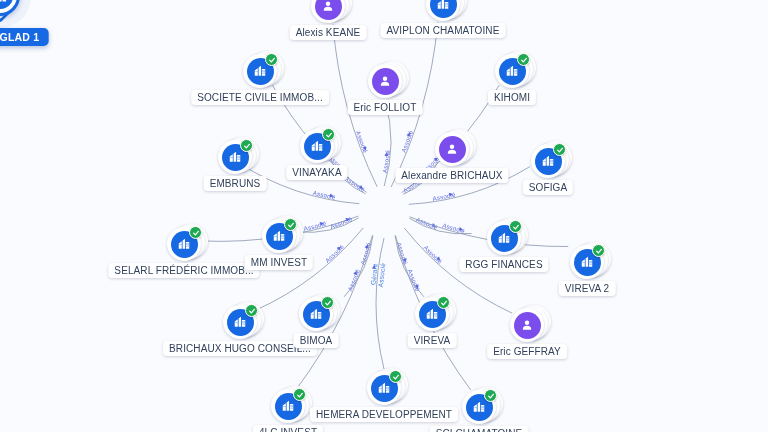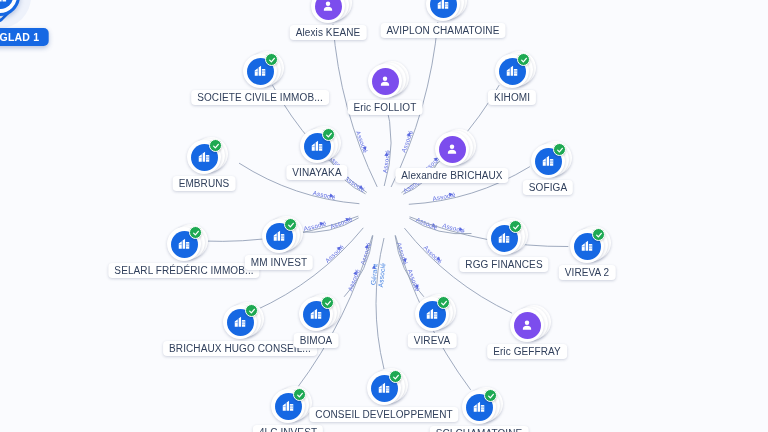--- a/index.html
+++ b/index.html
@@ -276,21 +276,21 @@
   </svg>
         </div>
         <div class="check">
           <svg width="8" height="8" viewBox="0 0 24 24" aria-hidden="true">
     <path fill="none" stroke="#ffffff" stroke-width="3.8" stroke-linecap="round" stroke-linejoin="round" d="M5 12.5L10 17.5L19 7"></path>
   </svg>
         </div>
       </div>
       <div class="label">KIHOMI</div>
     </div>
-    <div class="node company" style="left: 204px; top: 157px;">
+    <div class="node company" style="left: 235px; top: 157px;">
       <div class="stack">
         <i class="s3"></i>
         <i class="s2"></i>
         <i class="s1"></i>
         <div class="disc" style="background: rgb(22, 104, 227);">
           <svg width="14" height="14" viewBox="0 0 24 24" aria-hidden="true">
     <path fill="#ffffff" d="M3 20V11.2L8.2 7.3V20H3zm6.6 0V6.1l4.2-3.1v17H9.6zm5.6 0V8.6H21V20h-5.8z"></path>
     <rect x="16.3" y="10.1" width="1.3" height="1.3" fill="#1668e3"></rect>
     <rect x="18.5" y="10.1" width="1.3" height="1.3" fill="#1668e3"></rect>
     <rect x="16.3" y="12.6" width="1.3" height="1.3" fill="#1668e3"></rect>
@@ -446,21 +446,21 @@
   </svg>
         </div>
         <div class="check">
           <svg width="8" height="8" viewBox="0 0 24 24" aria-hidden="true">
     <path fill="none" stroke="#ffffff" stroke-width="3.8" stroke-linecap="round" stroke-linejoin="round" d="M5 12.5L10 17.5L19 7"></path>
   </svg>
         </div>
       </div>
       <div class="label">RGG FINANCES</div>
     </div>
-    <div class="node company" style="left: 587px; top: 246px;">
+    <div class="node company" style="left: 587px; top: 262px;">
       <div class="stack">
         <i class="s3"></i>
         <i class="s2"></i>
         <i class="s1"></i>
         <div class="disc" style="background: rgb(22, 104, 227);">
           <svg width="14" height="14" viewBox="0 0 24 24" aria-hidden="true">
     <path fill="#ffffff" d="M3 20V11.2L8.2 7.3V20H3zm6.6 0V6.1l4.2-3.1v17H9.6zm5.6 0V8.6H21V20h-5.8z"></path>
     <rect x="16.3" y="10.1" width="1.3" height="1.3" fill="#1668e3"></rect>
     <rect x="18.5" y="10.1" width="1.3" height="1.3" fill="#1668e3"></rect>
     <rect x="16.3" y="12.6" width="1.3" height="1.3" fill="#1668e3"></rect>
@@ -614,21 +614,21 @@
     <rect x="4.4" y="12.6" width="1.2" height="1.2" fill="#1668e3"></rect>
     <rect x="6.3" y="12.6" width="1.2" height="1.2" fill="#1668e3"></rect>
   </svg>
         </div>
         <div class="check">
           <svg width="8" height="8" viewBox="0 0 24 24" aria-hidden="true">
     <path fill="none" stroke="#ffffff" stroke-width="3.8" stroke-linecap="round" stroke-linejoin="round" d="M5 12.5L10 17.5L19 7"></path>
   </svg>
         </div>
       </div>
-      <div class="label">CONSEIL DEVELOPPEMENT</div>
+      <div class="label">HEMERA DEVELOPPEMENT</div>
     </div>
     <div class="node company" style="left: 479px; top: 407px;">
       <div class="stack">
         <i class="s3"></i>
         <i class="s2"></i>
         <i class="s1"></i>
         <div class="disc" style="background: rgb(22, 104, 227);">
           <svg width="14" height="14" viewBox="0 0 24 24" aria-hidden="true">
     <path fill="#ffffff" d="M3 20V11.2L8.2 7.3V20H3zm6.6 0V6.1l4.2-3.1v17H9.6zm5.6 0V8.6H21V20h-5.8z"></path>
     <rect x="16.3" y="10.1" width="1.3" height="1.3" fill="#1668e3"></rect>

